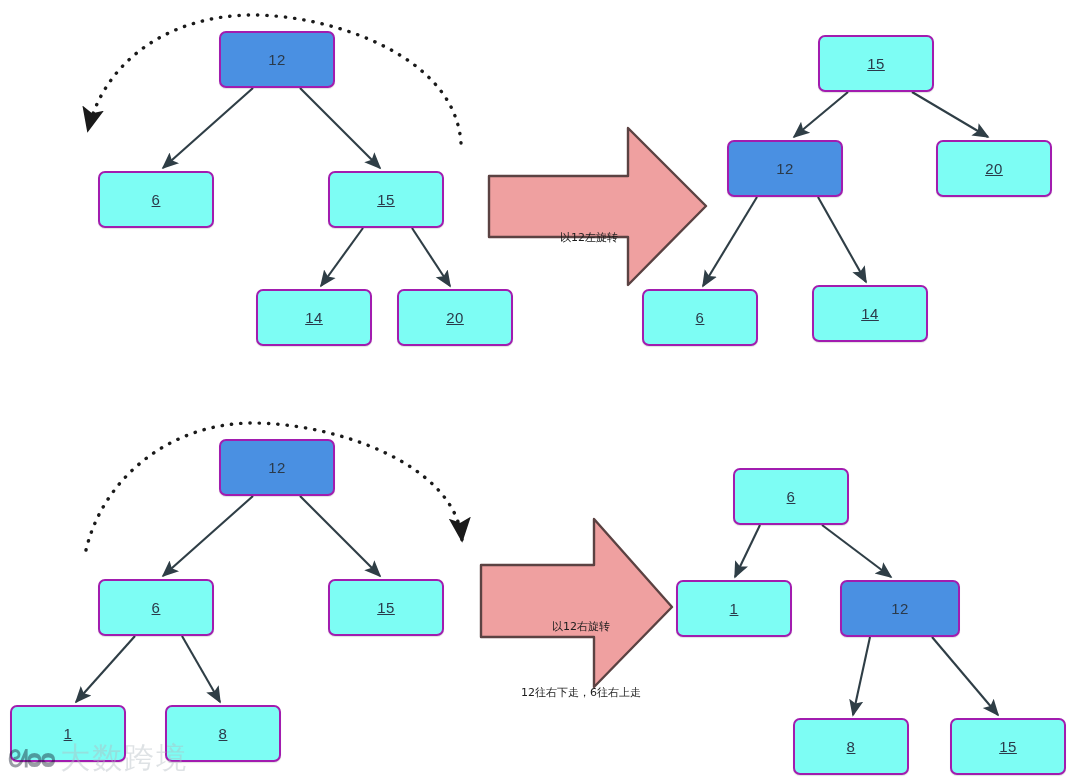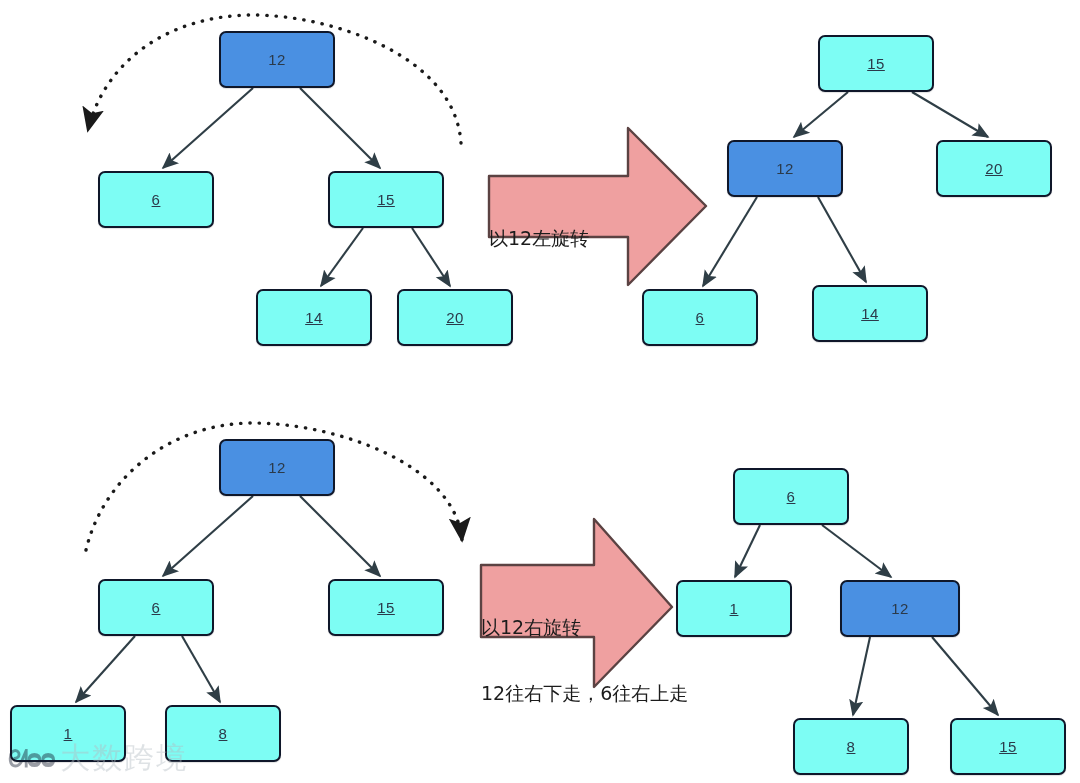--- a/index.html
+++ b/index.html
@@ -25,36 +25,37 @@
     position: absolute;
     left: 0;
     top: 0;
     width: 1080px;
     height: 783px;
     pointer-events: none;
   }
   .node {
     position: absolute;
     box-sizing: border-box;
-    border: 2px solid #0f172a;
+    border: 2px solid #a21caf;
     border-radius: 7px;
     display: flex;
     align-items: center;
     justify-content: center;
     font-size: 15px;
     color: #2B3A4A;
     letter-spacing: 0.5px;
     box-shadow: 0 1px 1px rgba(0,0,0,0.12);
   }
   .node.cyan { background: #7DFDF4; text-decoration: underline; }
   .node.blue { background: #4A90E2; }
 
   .arrow-label {
     position: absolute;
-    font-size: 19px;
+    text-align: center;
+    font-size: 11px;
     color: #1c1c1c;
     line-height: 22px;
     white-space: pre;
     font-family: "DejaVu Sans", "Liberation Sans", sans-serif;
   }
   .watermark {
     position: absolute;
     left: 8px;
     top: 738px;
     display: flex;

